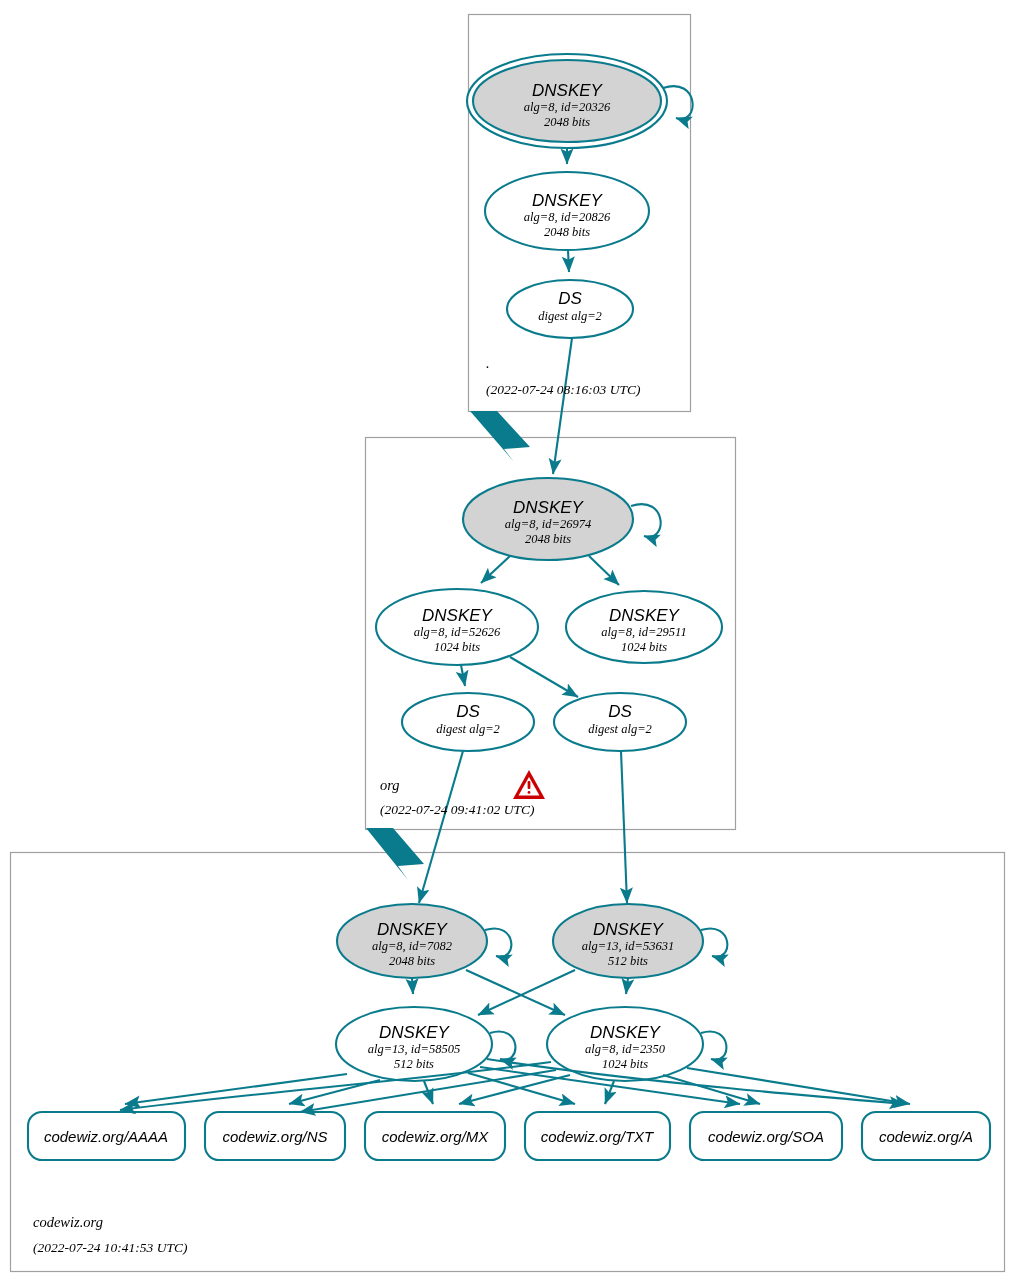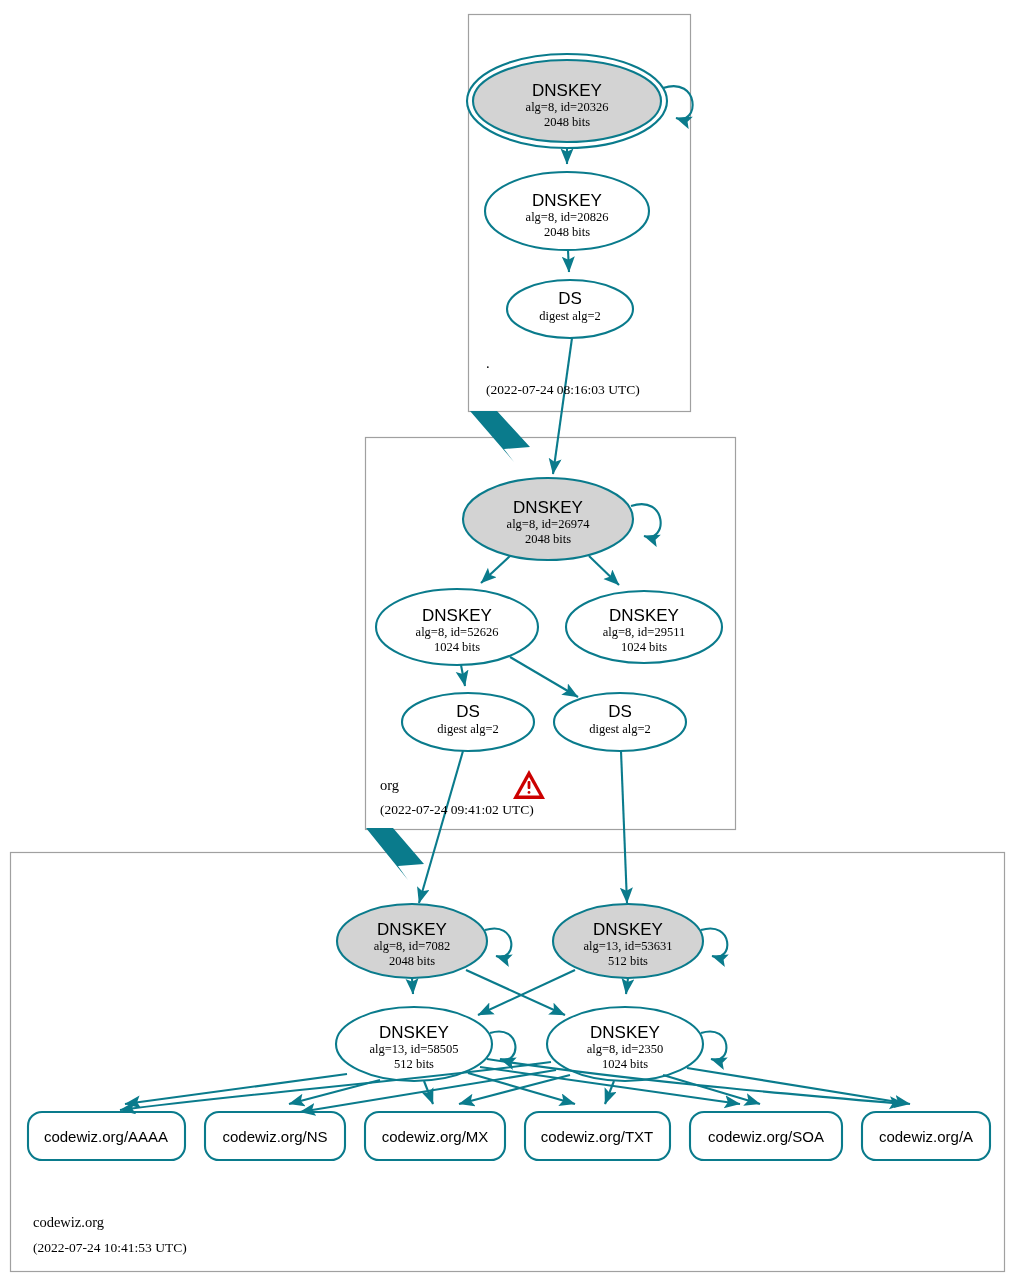--- a/index.html
+++ b/index.html
@@ -7,20 +7,21 @@
     padding: 0;
     background: #ffffff;
   }
   #stage {
     position: relative;
     width: 1015px;
     height: 1282px;
     background: #ffffff;
     font-family: "Liberation Sans", sans-serif;
     overflow: hidden;
+    font-style: italic;
   }
   #stage svg {
     position: absolute;
     left: 0;
     top: 0;
     width: 1015px;
     height: 1282px;
   }
   .zone-box {
     fill: none;

